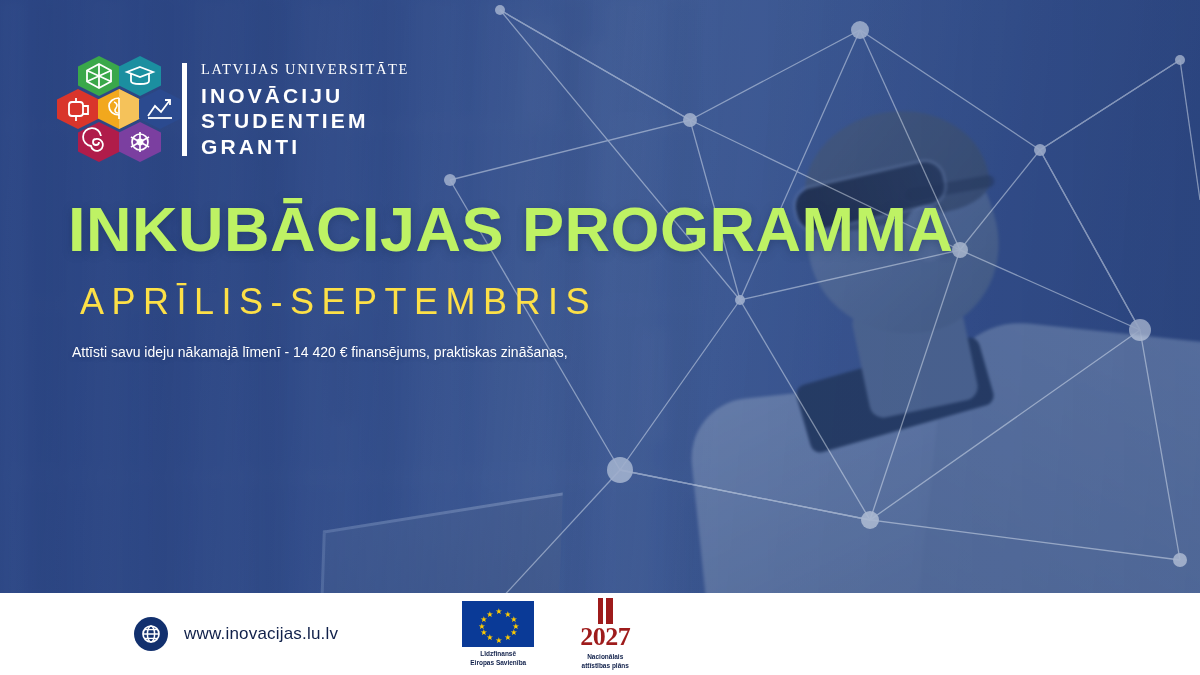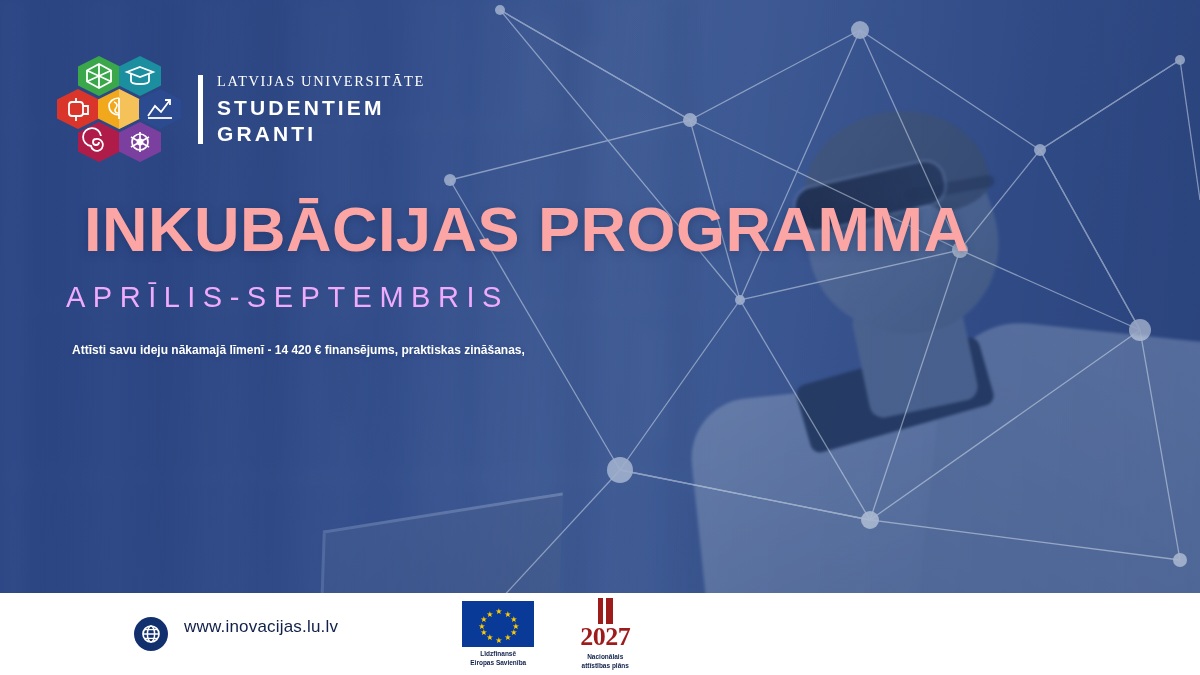--- a/index.html
+++ b/index.html
@@ -61,51 +61,51 @@
       rgba(46,76,140,.48) 60%, rgba(40,68,130,.52) 100%);
     mix-blend-mode:multiply; }
   .tone2 { position:absolute; inset:0;
     background:linear-gradient(90deg, rgba(58,88,152,.55) 0%, rgba(70,100,160,.25) 45%,
       rgba(60,92,155,.30) 100%); }
 
   
   .net { position:absolute; right:0; top:0; width:760px; height:600px; opacity:.55; }
 
   
-  .logo-wrap { position:absolute; left:72px; top:55px; display:flex; align-items:center; gap:16px; }
+  .logo-wrap { position:absolute; left:72px; top:55px; display:flex; align-items:center; }
   .hexgrid { position:relative; width:110px; height:110px; }
   .hex { position:absolute; width:46px; height:40px; }
   .hex svg { display:block; }
 
   .brand { display:flex; align-items:stretch; gap:14px; }
   .vbar { width:5px; background:#ffffff; margin-top:2px; margin-bottom:3px; }
   .brand-text { color:#fff; }
   .lu-line { font-family:"Liberation Serif", serif; font-size:14.5px;
     letter-spacing:1.6px; margin-bottom:5px; white-space:nowrap; }
   .ig-line { font-size:21px; font-weight:bold; letter-spacing:3.1px;
     line-height:1.22; white-space:nowrap; }
 
   
-  .headline { position:absolute; left:68px; top:193px; color:#fca5a5;
+  .headline { position:absolute; left:68px; top:193px; color:#bef264;
     font-size:63px; font-weight:bold; letter-spacing:0.5px; white-space:nowrap;
-    text-shadow:0 2px 10px rgba(20,40,80,.35);margin-left:16px; }
-  .subhead { position:absolute; left:66px; top:281px; color:#f0abfc;
-    font-size:29px; font-weight:300; letter-spacing:7.5px; white-space:nowrap; }
+    text-shadow:0 2px 10px rgba(20,40,80,.35); }
+  .subhead { position:absolute; left:80px; top:281px; color:#fde047;
+    font-size:36px; font-weight:300; letter-spacing:7.5px; white-space:nowrap; }
 
   .body-copy { position:absolute; left:72px; top:340px; color:#fff;
-    font-size:12px; line-height:1.75; font-weight:700;
+    font-size:14px; line-height:1.75; font-weight:400;
     text-shadow:0 1px 5px rgba(20,40,80,.30); }
   .deadline { position:absolute; left:68px; top:441px; color:#fff;
     font-size:26px; font-weight:bold; white-space:nowrap;
     text-shadow:0 2px 8px rgba(20,40,80,.35); }
 
   
   .footer { position:absolute; left:0; bottom:0; width:1200px; height:82px;
     background:#ffffff; display:flex; align-items:center; }
-  .f-item { display:flex; }
+  .f-item { display:flex; align-items:center; }
   .circ-icon { width:34px; height:34px; border-radius:50%; background:#12306e;
     display:flex; align-items:center; justify-content:center; }
   .f-text { font-size:17px; color:#10204a; letter-spacing:.2px; }
 
   .eu-flag { width:72px; height:46px; background:#0a3a97; position:relative; }
   .eu-star { position:absolute; color:#ffcc00; font-size:8px; line-height:8px; }
   .cap { font-size:6.5px; color:#10204a; text-align:center; line-height:1.25;
     font-weight:bold; margin-top:3px; }
   .np-bars { display:flex; gap:3px; justify-content:center; }
   .np-bar { width:7px; height:26px; background:#9e1b1b; }
@@ -285,20 +285,21 @@
             <circle cx="23" cy="21" r="2.6" fill="#fff"></circle>
           </g>
         </svg>
       </div>
     </div>
 
     <div class="brand">
       <div class="vbar"></div>
       <div class="brand-text">
         <div class="lu-line">LATVIJAS UNIVERSITĀTE</div>
+        <div class="ig-line">INOVĀCIJU</div>
         <div class="ig-line">STUDENTIEM</div>
         <div class="ig-line">GRANTI</div>
       </div>
     </div>
   </div>
 
   <div class="headline">INKUBĀCIJAS PROGRAMMA</div>
   <div class="subhead">APRĪLIS-SEPTEMBRIS</div>
 
   <div class="body-copy">

